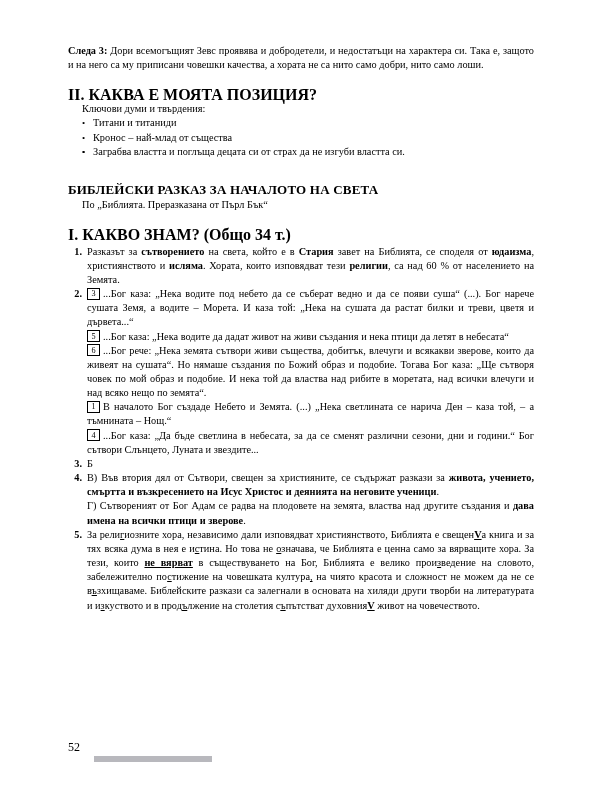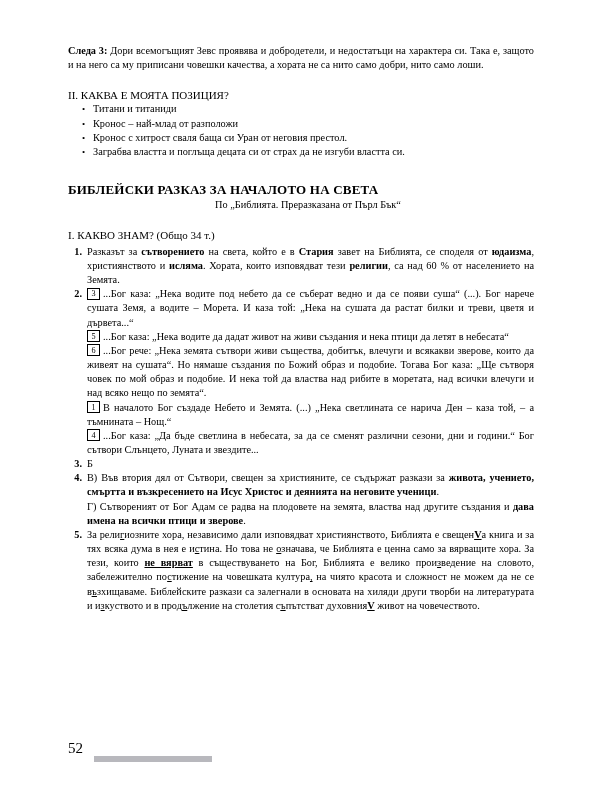--- a/index.html
+++ b/index.html
@@ -45,37 +45,36 @@
   }
 
   .b { font-weight: bold; }
 
   
   .gap-lg { height: 16px; }
   .gap-sm { height: 6px; }
   .gap-xs { height: 3px; }
 
   .sec-head {
-    font-size: 11px;
-    font-weight: normal;
+    font-size: 16px;
+    font-weight: bold;
     line-height: 14px;
   }
 
   .title-main {
     font-size: 13px;
     font-weight: bold;
     line-height: 16px;
     letter-spacing: 0.2px;
   }
 
   .subtitle {
     font-size: 10.3px;
     line-height: 14px;
     padding-left: 14px;
-    text-align: center;
   }
 
   .indent-1 {
     padding-left: 14px;
     font-size: 10.3px;
     line-height: 14.2px;
   }
 
   
   .bullets {
@@ -161,21 +160,21 @@
     position: absolute;
     left: 68px;
     top: 740px;
     width: 466px;
     height: 30px;
   }
   .page-number {
     position: absolute;
     left: 0;
     top: 0;
-    font-size: 15px;
+    font-size: 12px;
     color: #000;
   }
   .footer-bar {
     position: absolute;
     left: 26px;
     top: 16px;
     width: 118px;
     height: 6px;
     background: #b8b8bd;
   }
@@ -184,24 +183,25 @@
 <body>
 
 <div class="page">
   <div class="content">
 
     <p class="para"><span class="b">Следа 3:</span><span> Дори всемогъщият Зевс проявява и добродетели, и недостатъци на характера си. Така е, защото и на него са му приписани човешки качества, а хората не са нито само добри, нито само лоши.</span></p>
 
     <div class="gap-lg"></div>
 
     <div class="sec-head">II. КАКВА Е МОЯТА ПОЗИЦИЯ?</div>
+    <div class="indent-1">Ключови думи и твърдения:</div>
     <ul class="bullets">
       <li><span class="bullet-dot">•</span><span>Титани и титаниди</span></li>
-      <li><span class="bullet-dot">•</span><span>Кронос – най-млад от разположи</span></li>
-      <li><span class="bullet-dot">•</span><span>Кронос с хитрост сваля баща си Уран от неговия престол.</span></li>
+      <li><span class="bullet-dot">•</span><span>Кронос – най-млад от същества</span></li>
+      <li><span class="bullet-dot">•</span></li>
       <li><span class="bullet-dot">•</span><span>Заграбва властта и поглъща децата си от страх да не изгуби властта си.</span></li>
     </ul>
 
     <div class="gap-lg"></div>
     <div class="gap-sm"></div>
 
     <div class="title-main">БИБЛЕЙСКИ РАЗКАЗ ЗА НАЧАЛОТО НА СВЕТА</div>
     <div class="subtitle">По „Библията. Преразказана от Пърл Бък“</div>
 
     <div class="gap-lg"></div>

